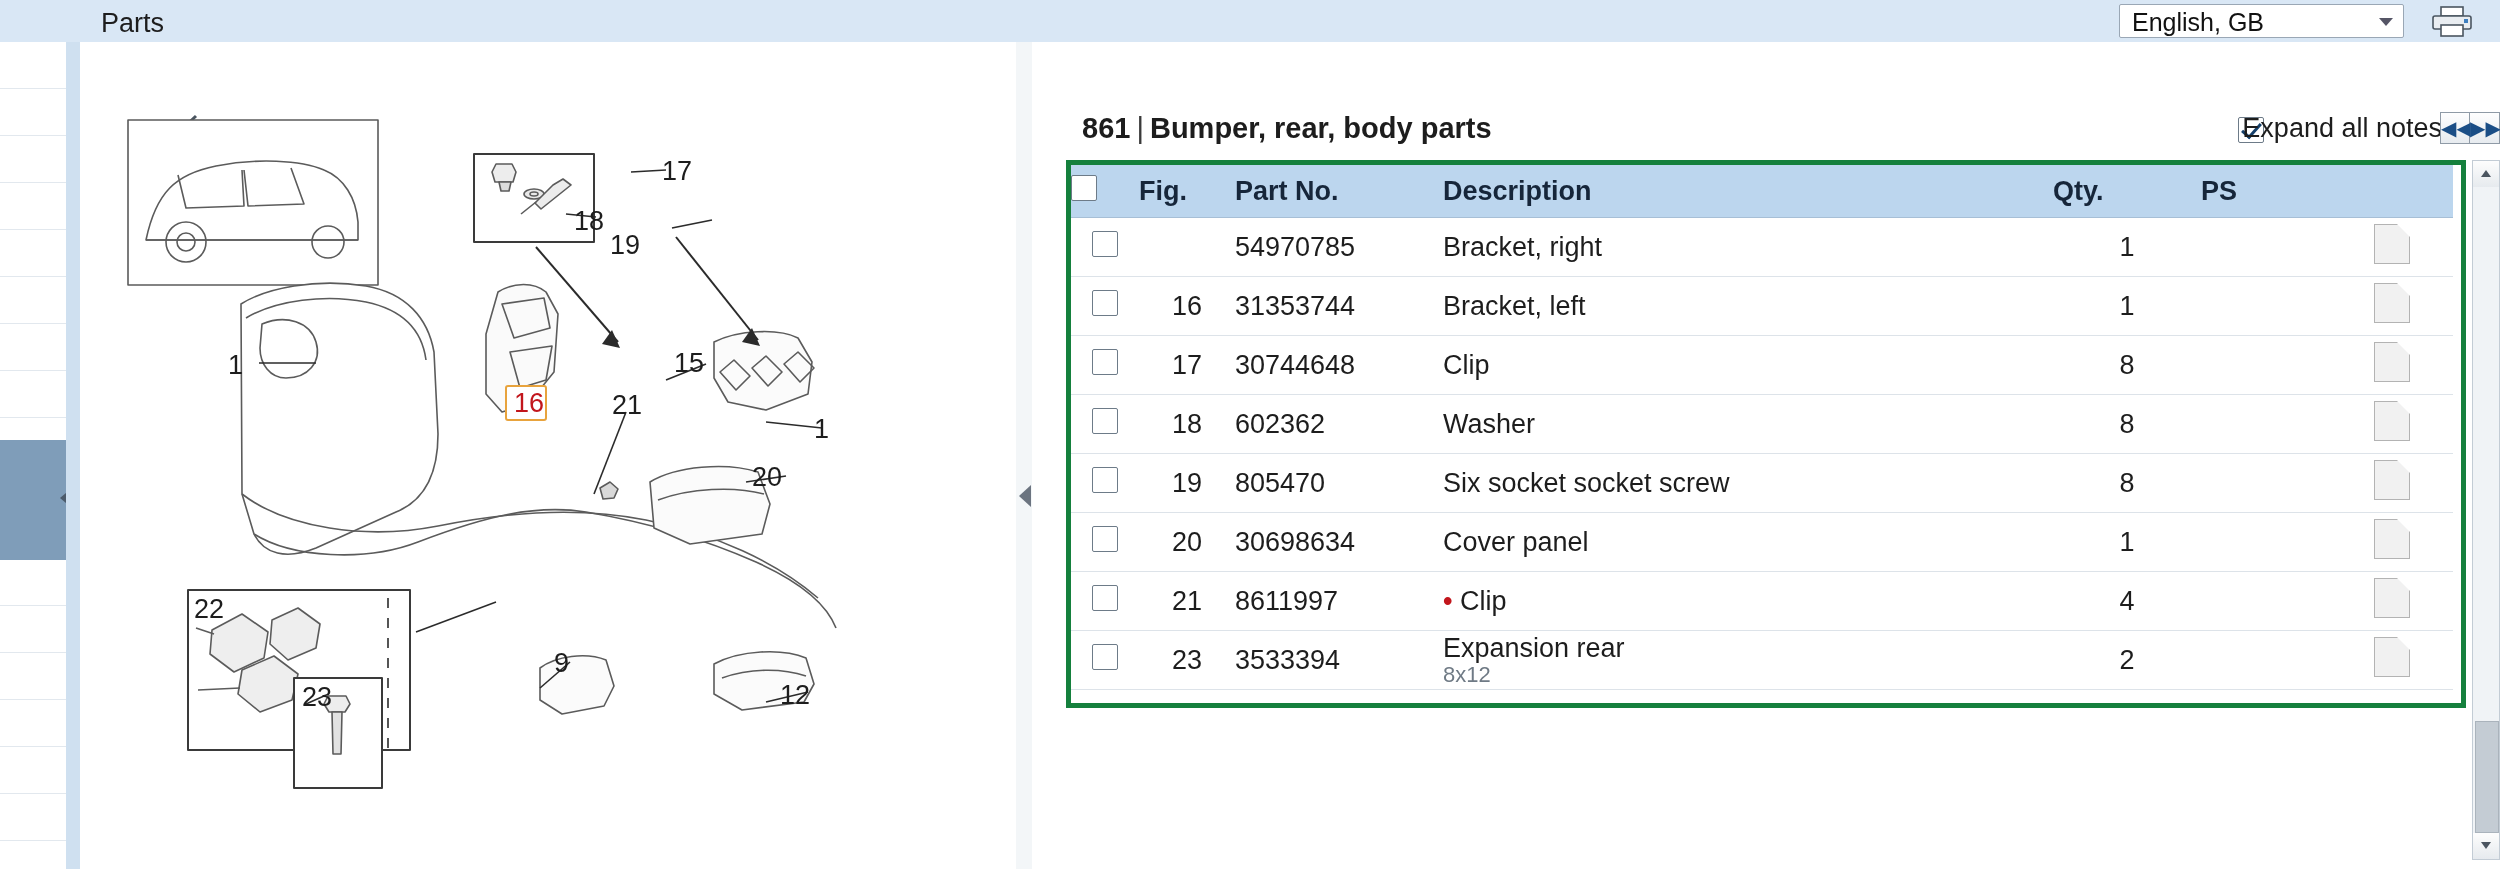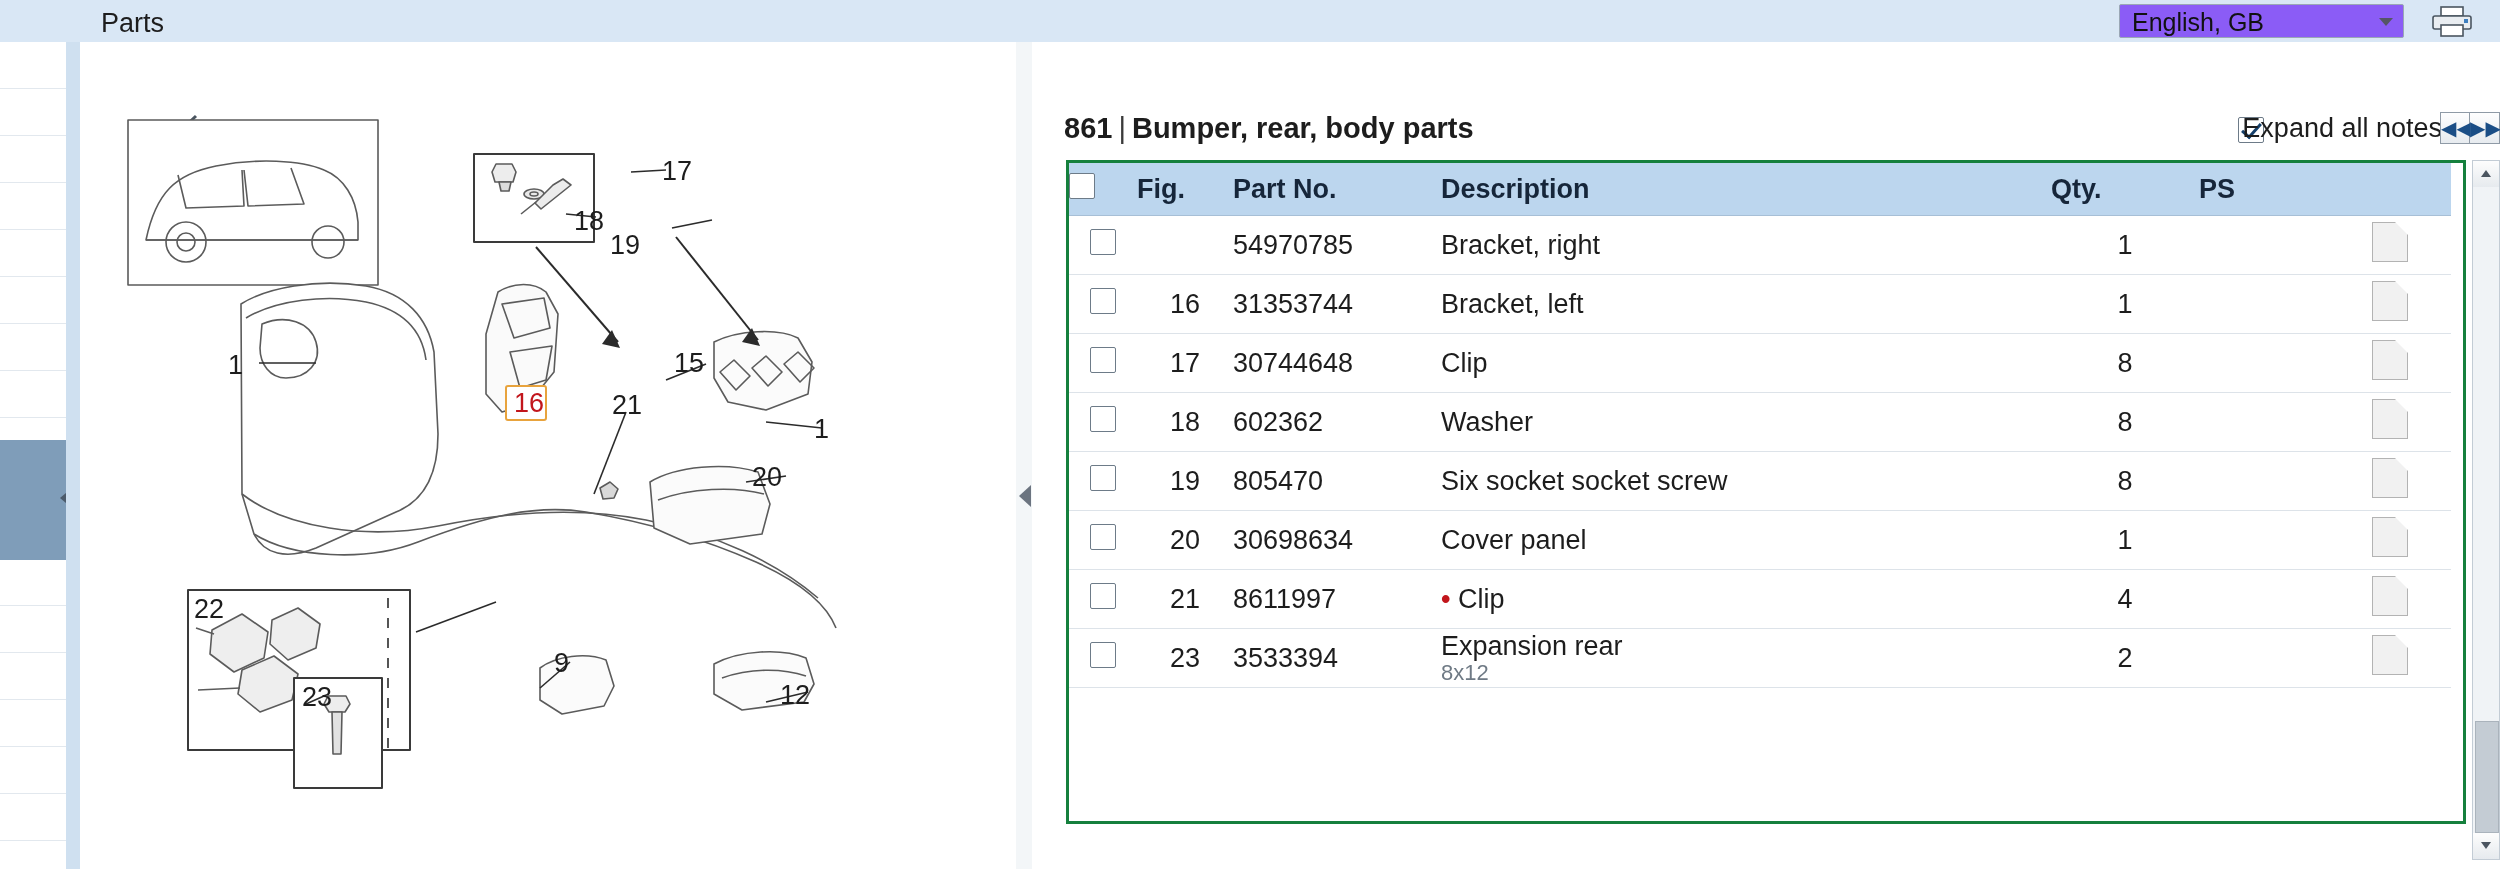--- a/index.html
+++ b/index.html
@@ -74,21 +74,21 @@
   .header-title {
     position: absolute;
     left: 35px; top: 8px;
     font-size: 27px;
     color: #1d1d1d;
   }
   .lang-select {
     position: absolute;
     right: 96px; top: 4px;
     width: 285px; height: 34px;
-    background: #8b5cf6;
+    background: #ffffff;
     border: 1px solid #9aa7b5;
     border-radius: 2px;
     font-size: 25px;
     color: #111;
     padding-left: 12px;
     line-height: 34px;
     box-sizing: border-box;
   }
   .lang-select .chev {
     position: absolute;
@@ -260,21 +260,21 @@
     border-right: 5px solid transparent;
     border-top: 6px solid #49535e;
   }
 
   .section-row {
     position: absolute;
     left: 0; top: 62px; width: 100%; height: 50px;
   }
   .section-title {
     position: absolute;
-    left: 32px; top: 8px;
+    left: 50px; top: 8px;
     font-size: 29px;
     font-weight: bold;
     color: #1d1d1d;
     white-space: nowrap;
   }
   .section-title .sep { font-weight: normal; color: #3a3a3a; padding: 0 6px; }
   .cb-expand {
     position: absolute;
     right: 236px; top: 13px;
   }
@@ -305,22 +305,22 @@
     text-align: center;
     font-size: 20px;
     color: #1b4e86;
   }
 
   
   .table-wrap {
     position: absolute;
     left: 34px; top: 118px;
     width: 1400px;
-    height: 664px;
-    border: 3px solid #15803d;
+    height: 548px;
+    border: 5px solid #15803d;
     box-sizing: border-box;
     overflow: hidden;
     background: #fff;
   }
   table.parts {
     width: 1382px;
     border-collapse: collapse;
     table-layout: fixed;
   }
   table.parts th {

